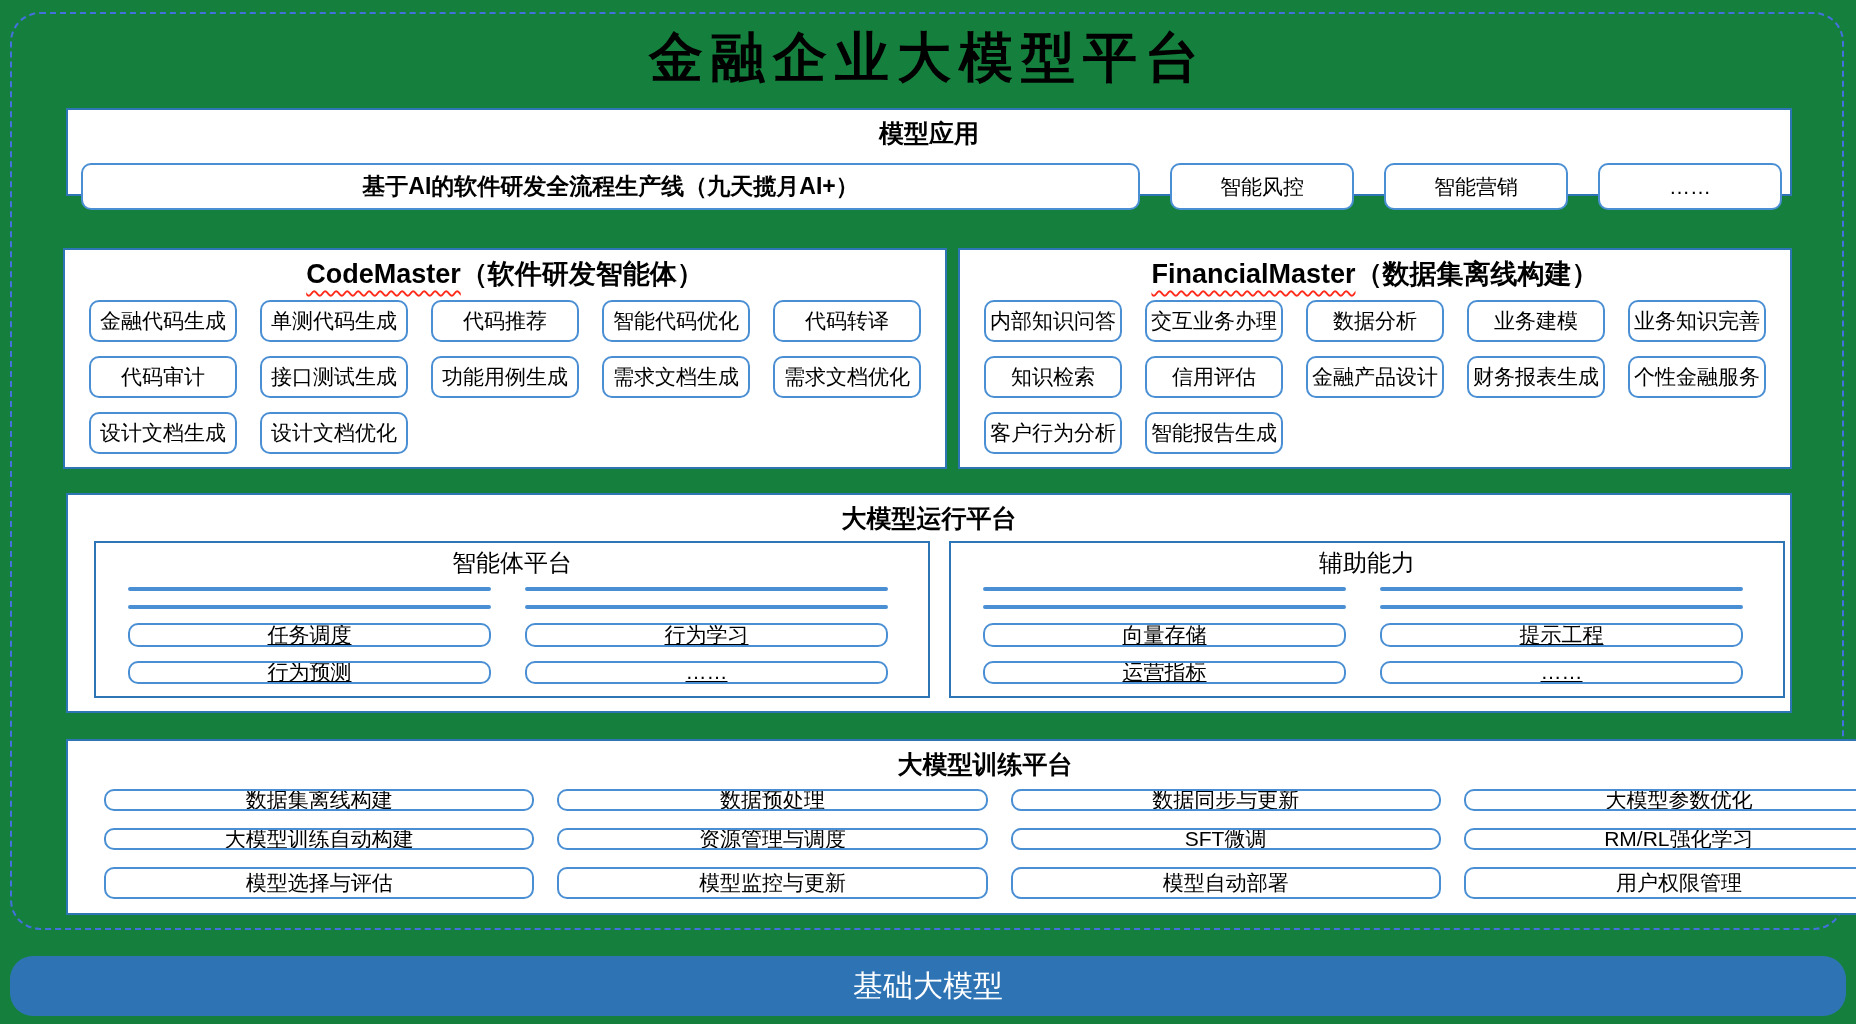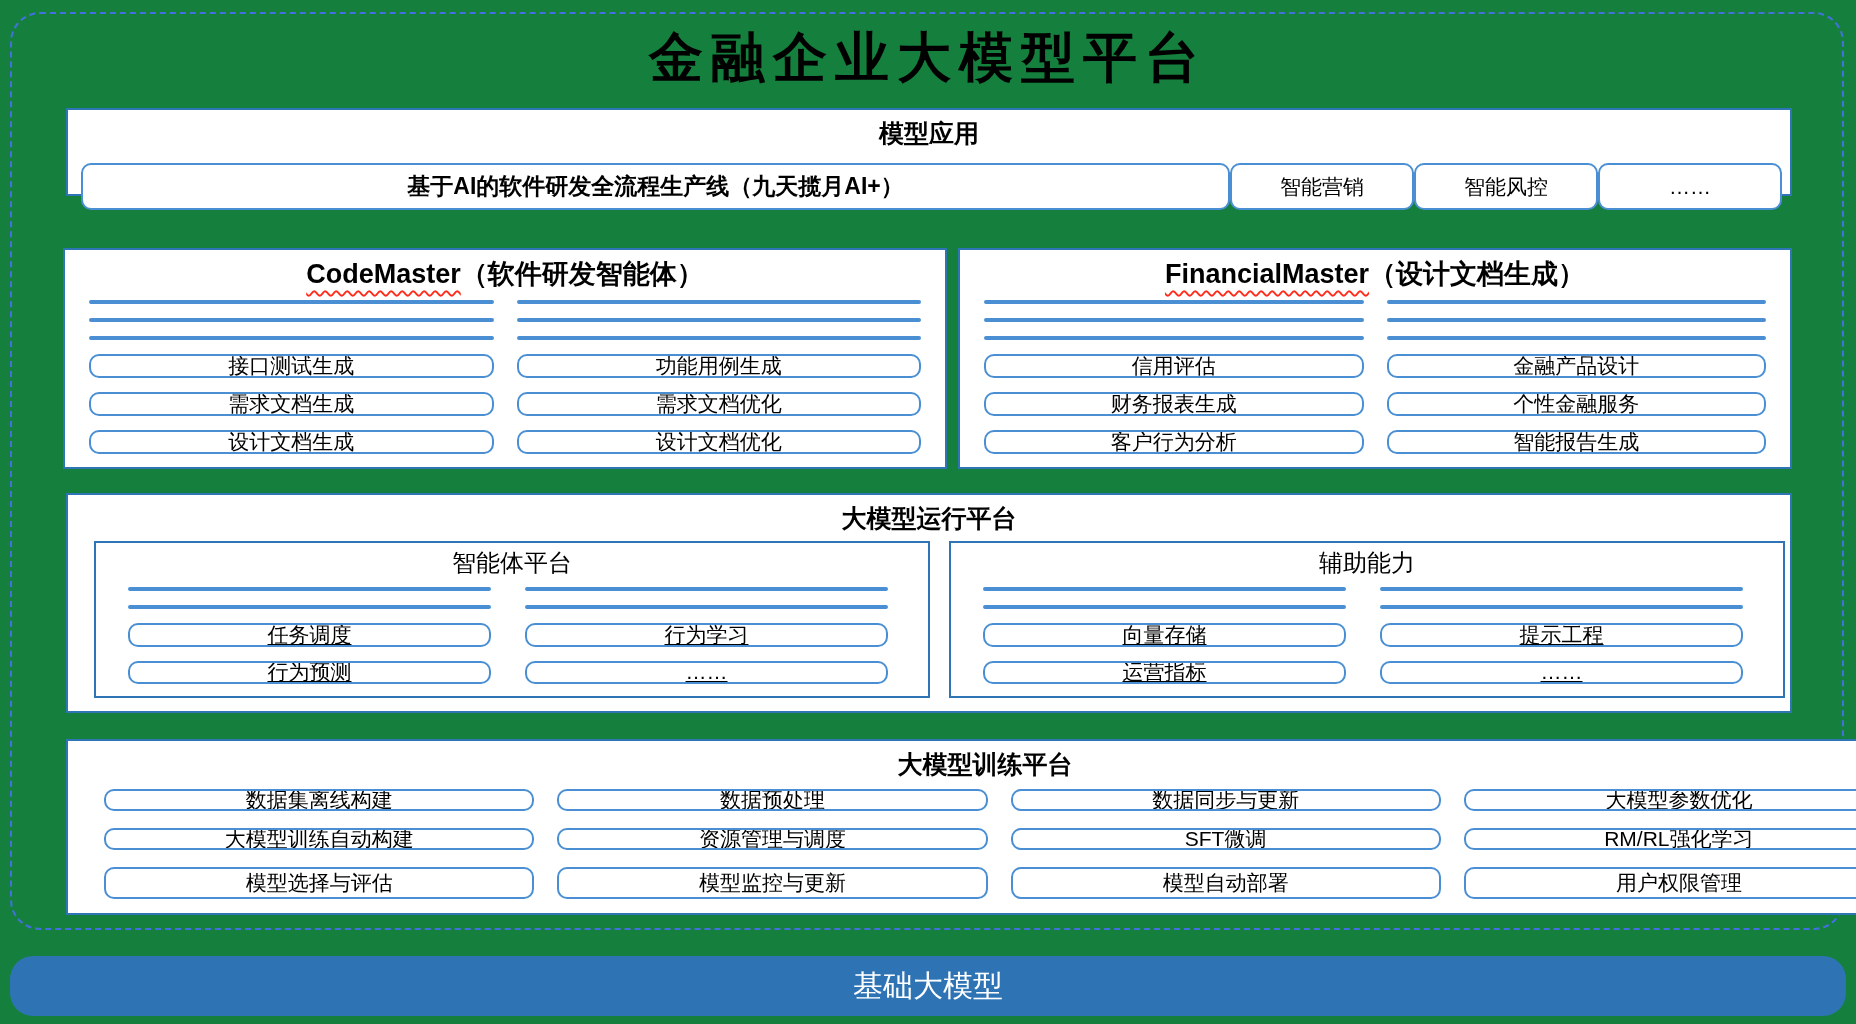--- a/index.html
+++ b/index.html
@@ -17,34 +17,34 @@
   .sec{position:absolute;border:2px solid #2E75B6;background:#fff;box-sizing:border-box;}
   .sec-title{text-align:center;font-size:25px;font-weight:bold;margin-top:7px;}
 
   
   .box{border:2px solid #4A8FD3;border-radius:10px;display:flex;align-items:center;
     justify-content:center;font-size:21px;font-weight:500;background:#fff;
     box-sizing:border-box;white-space:nowrap;overflow:hidden;}
 
   
   #sec-app{left:66px;top:108px;width:1726px;height:88px;}
-  #sec-app .row{position:absolute;left:13px;right:8px;top:53px;height:47px;display:flex;}
+  #sec-app .row{position:absolute;left:13px;right:8px;top:53px;height:47px;display:flex;gap:30px;}
   #sec-app .pipeline{flex:1 1 auto;font-weight:bold;font-size:23px;}
   #sec-app .small{flex:0 0 184px;}
 
   
   .agents-row{position:absolute;left:63px;top:248px;width:1729px;height:221px;display:flex;gap:11px;}
   .panel{position:relative;border:2px solid #2E75B6;box-sizing:border-box;background:#fff;}
   .panel.left{flex:0 0 884px;}
   .panel.right{flex:1 1 auto;}
   .panel-title{text-align:center;font-size:27px;font-weight:bold;margin-top:6px;}
   .wavy{text-decoration-line:underline;text-decoration-style:wavy;text-decoration-color:#FF2B1A;
     text-decoration-thickness:2px;text-underline-offset:7px;}
   .grid4x3{position:absolute;left:24px;right:24px;top:50px;bottom:13px;display:grid;
-    grid-template-columns:repeat(2,1fr);grid-template-rows:repeat(3,1fr);column-gap:23px;row-gap:14px;}
+    grid-template-columns:repeat(5,1fr);grid-template-rows:repeat(3,1fr);column-gap:23px;row-gap:14px;}
 
   
   #sec-runtime{left:66px;top:493px;width:1726px;height:220px;}
   .sub-row{position:absolute;left:26px;right:5px;top:46px;bottom:13px;display:flex;gap:19px;}
   .subpanel{position:relative;flex:1 1 0;border:2px solid #2E75B6;box-sizing:border-box;background:#fff;}
   .sub-title{text-align:center;font-size:24px;font-weight:400;margin-top:4px;}
   .grid4x2{position:absolute;left:32px;right:40px;top:44px;bottom:12px;display:grid;
     grid-template-columns:repeat(2,1fr);grid-template-rows:repeat(2,1fr);column-gap:34px;row-gap:14px;text-decoration:underline;}
 
   
@@ -62,22 +62,22 @@
 <div class="canvas">
 
   <div class="outer-frame"></div>
 
   <div class="main-title">金融企业大模型平台</div>
 
   <div class="sec" id="sec-app">
     <div class="sec-title">模型应用</div>
     <div class="row">
       <div class="box pipeline">基于AI的软件研发全流程生产线（九天揽月AI+）</div>
+      <div class="box small">智能风控</div>
       <div class="box small">智能营销</div>
-      <div class="box small">智能风控</div>
       <div class="box small">……</div>
     </div>
   </div>
 
   <div class="agents-row">
 
     <div class="panel left">
       <div class="panel-title"><span class="wavy">CodeMaster</span><span>（软件研发智能体）</span></div>
       <div class="grid4x3">
         <div class="box">金融代码生成</div>
@@ -89,21 +89,21 @@
         <div class="box">接口测试生成</div>
         <div class="box">功能用例生成</div>
         <div class="box">需求文档生成</div>
         <div class="box">需求文档优化</div>
         <div class="box">设计文档生成</div>
         <div class="box">设计文档优化</div>
       </div>
     </div>
 
     <div class="panel right">
-      <div class="panel-title"><span class="wavy">FinancialMaster</span><span>（设计文档生成）</span></div>
+      <div class="panel-title"><span class="wavy">FinancialMaster</span><span>（数据集离线构建）</span></div>
       <div class="grid4x3">
         <div class="box">内部知识问答</div>
         <div class="box">交互业务办理</div>
         <div class="box">数据分析</div>
         <div class="box">业务建模</div>
         <div class="box">业务知识完善</div>
         <div class="box">知识检索</div>
         <div class="box">信用评估</div>
         <div class="box">金融产品设计</div>
         <div class="box">财务报表生成</div>

